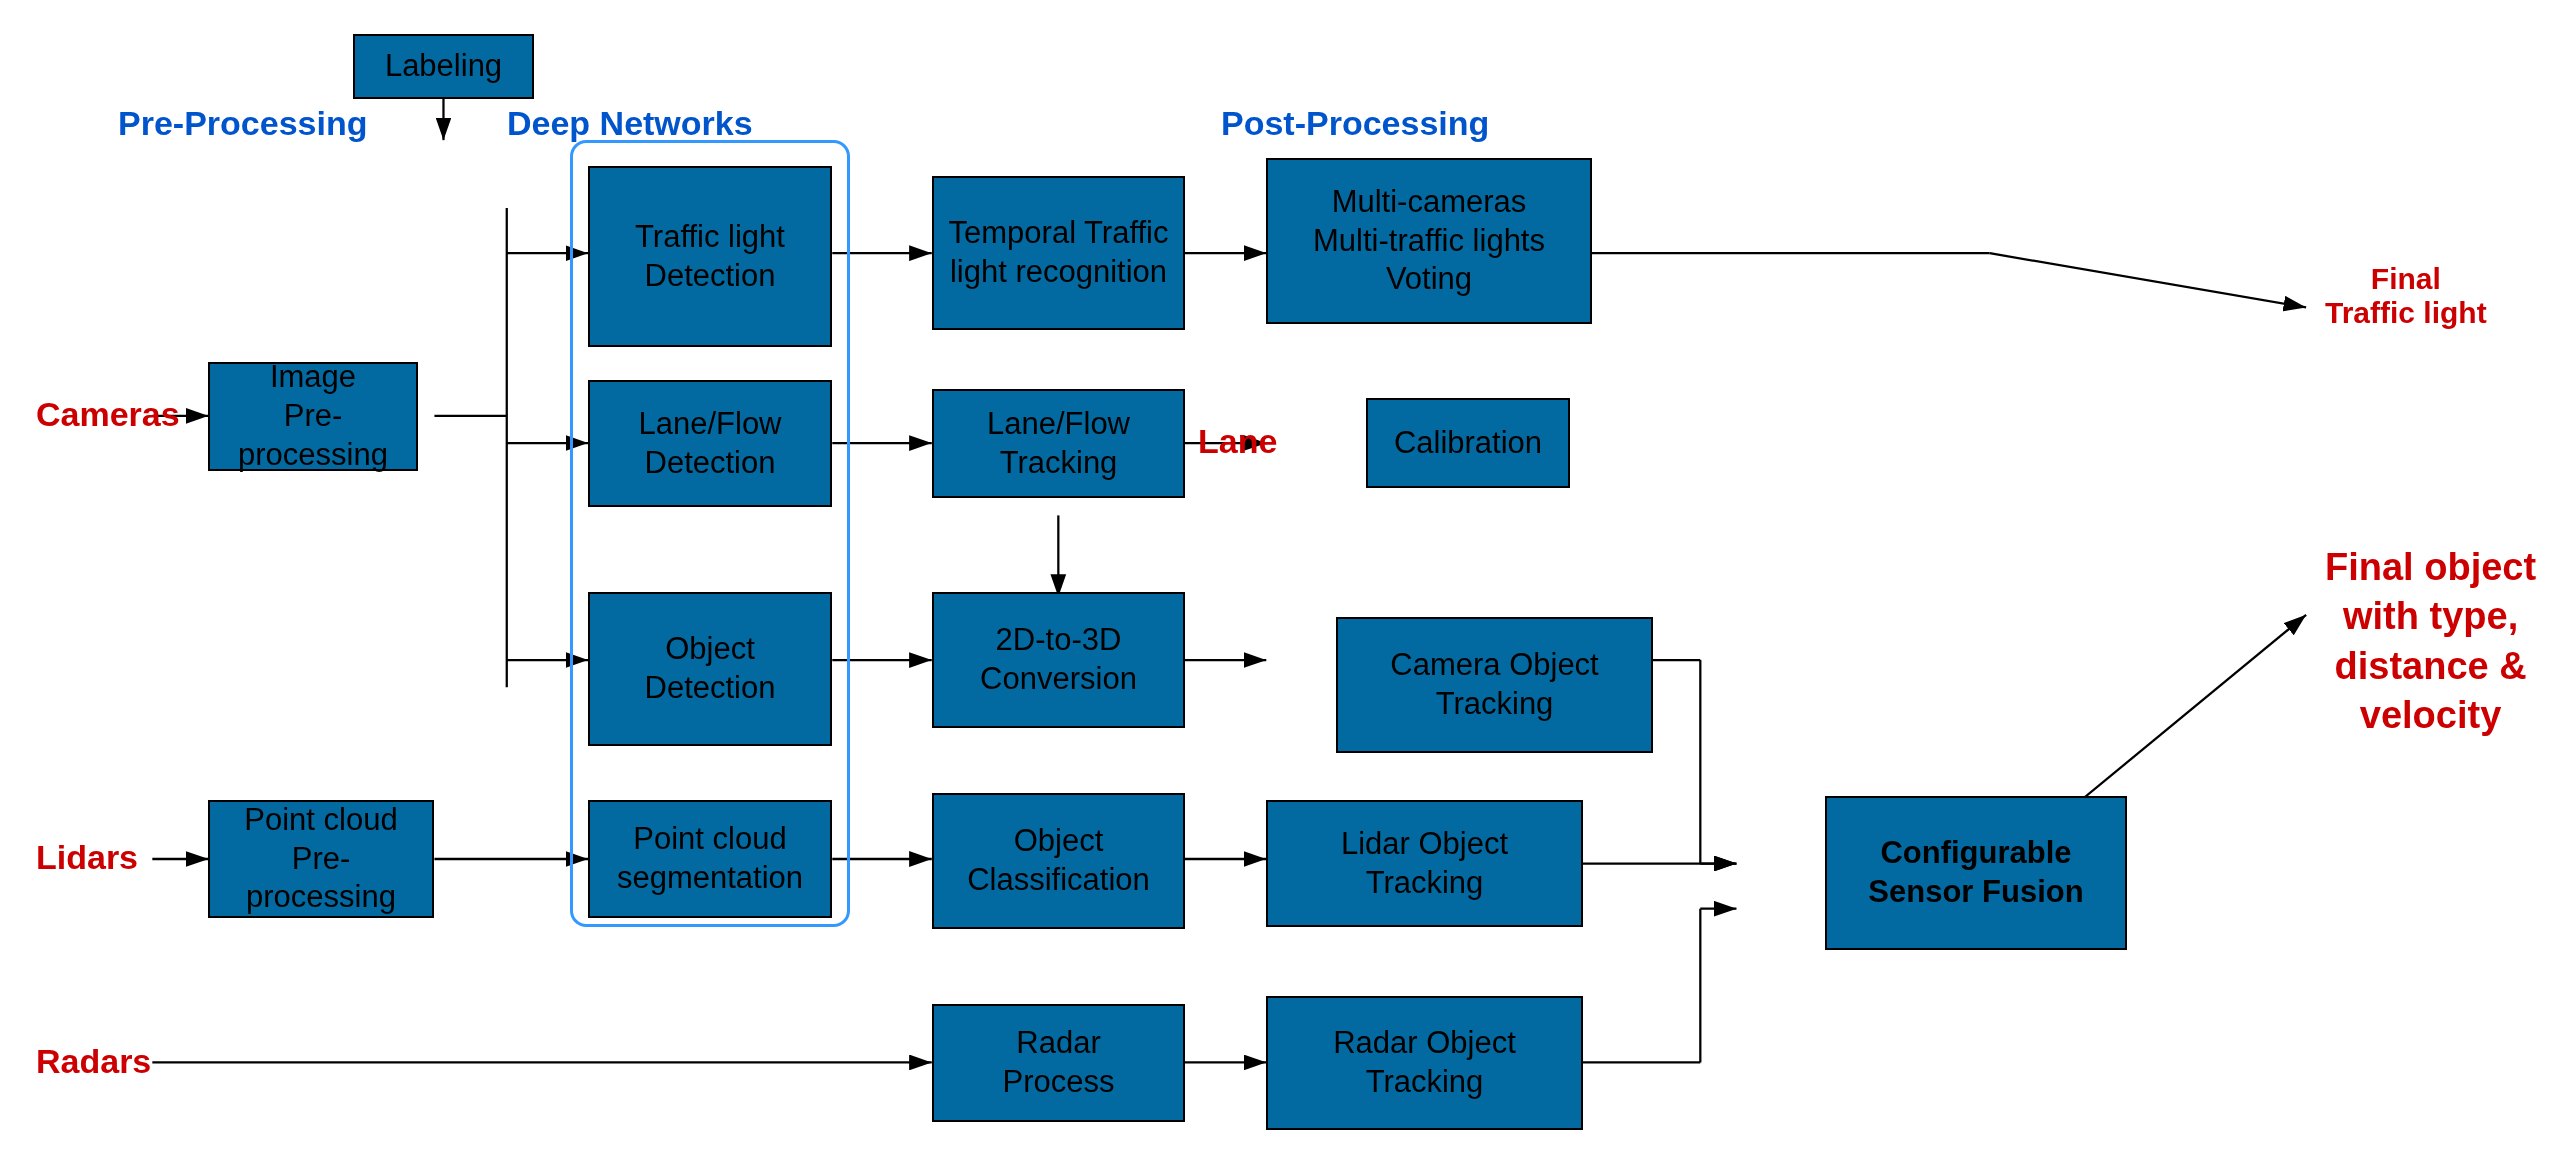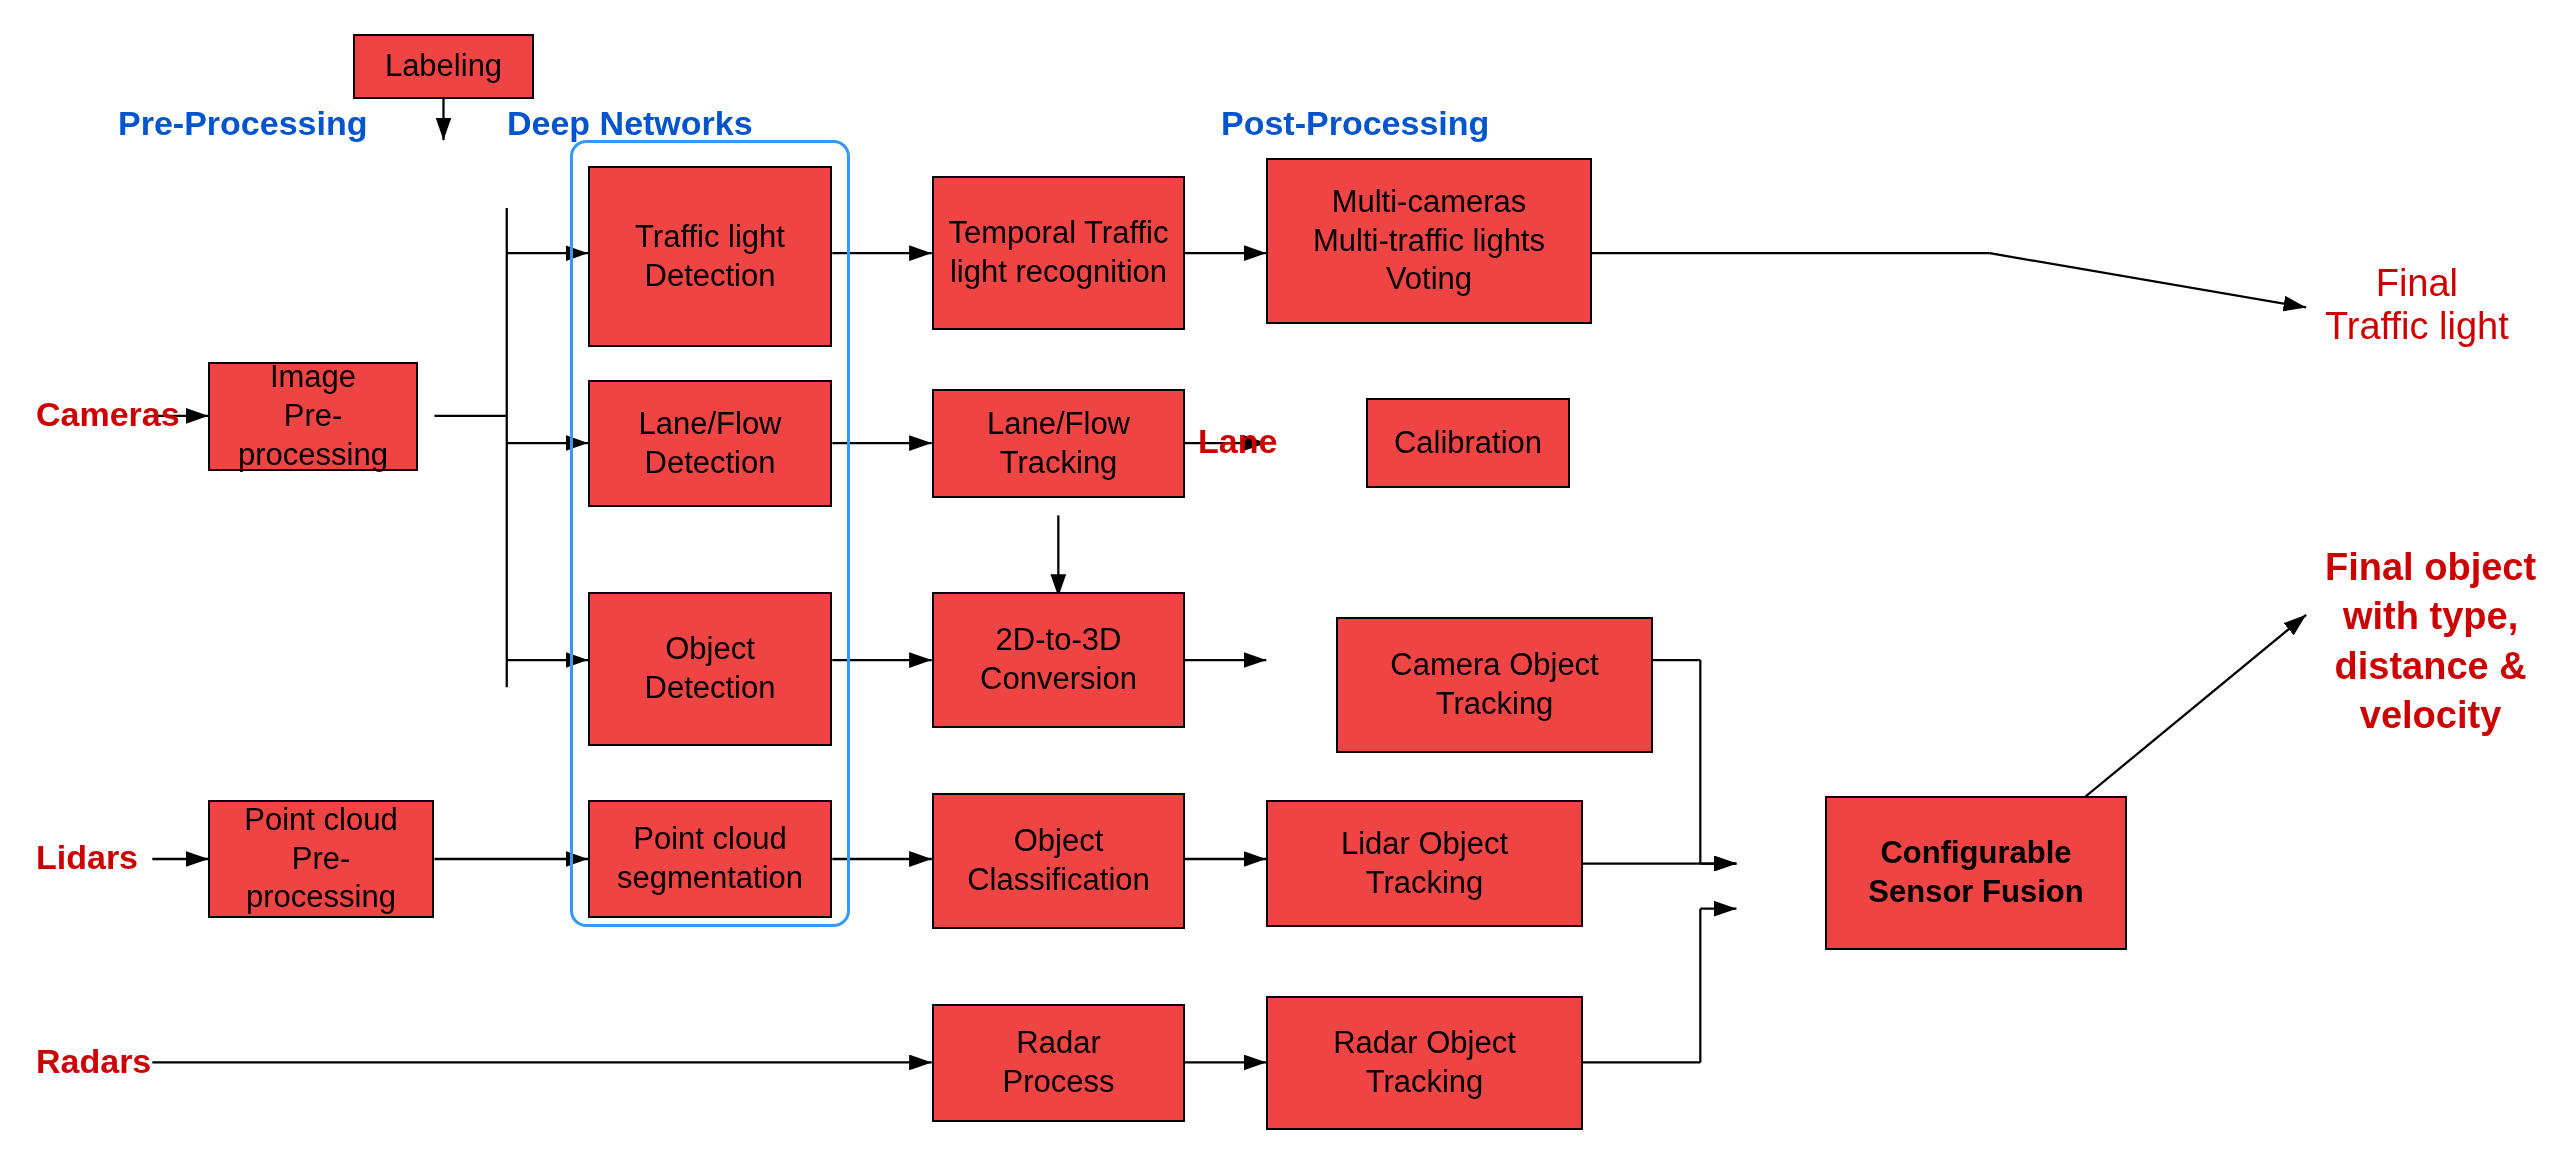--- a/index.html
+++ b/index.html
@@ -13,21 +13,21 @@
     }
     .diagram {
       position: absolute;
       top: 0; left: 0;
       width: 2576px;
       height: 1161px;
     }
     .box {
       position: absolute;
       border: 2.3px solid #000;
-      background: #ef4444;
+      background: #0369a1;
       display: flex;
       align-items: center;
       justify-content: center;
       text-align: center;
       font-size: 31px;
       font-weight: 500;
       line-height: 1.25;
       padding: 7.2px 11px;
     }
     .label-red {
@@ -134,21 +134,21 @@
   <div class="label-blue" style="left:1221px; top:104px;">Post-Processing</div>
 
   <div class="label-red" style="left:36px; top:395px;">Cameras</div>
 
   <div class="label-red" style="left:36px; top:838px;">Lidars</div>
 
   <div class="label-red" style="left:36px; top:1042px;">Radars</div>
 
   <div class="label-red" style="left:1198px; top:422px;">Lane</div>
 
-  <div class="label-red" style="left:2325px; top:262px; font-size:38px; font-weight:normal; text-align:center;">Final<br>Traffic light</div>
+  <div class="label-red" style="left:2325px; top:262px; font-size:30px; font-weight:bold; text-align:center;">Final<br>Traffic light</div>
 
   <div class="label-red" style="left:2325px; top:543px; font-size:38px; font-weight:bold; text-align:center; line-height:1.3;">Final object<br>with type,<br>distance &amp;<br>velocity</div>
 
   <div class="box" style="left:353px; top:34px; width:181px; height:65px;">Labeling</div>
 
   <div class="box" style="left:208px; top:362px; width:210px; height:109px;">Image<br>Pre-processing</div>
 
   <div class="box" style="left:588px; top:166px; width:244px; height:181px;">Traffic light<br>Detection</div>
 
   <div class="box" style="left:588px; top:380px; width:244px; height:127px;">Lane/Flow<br>Detection</div>

